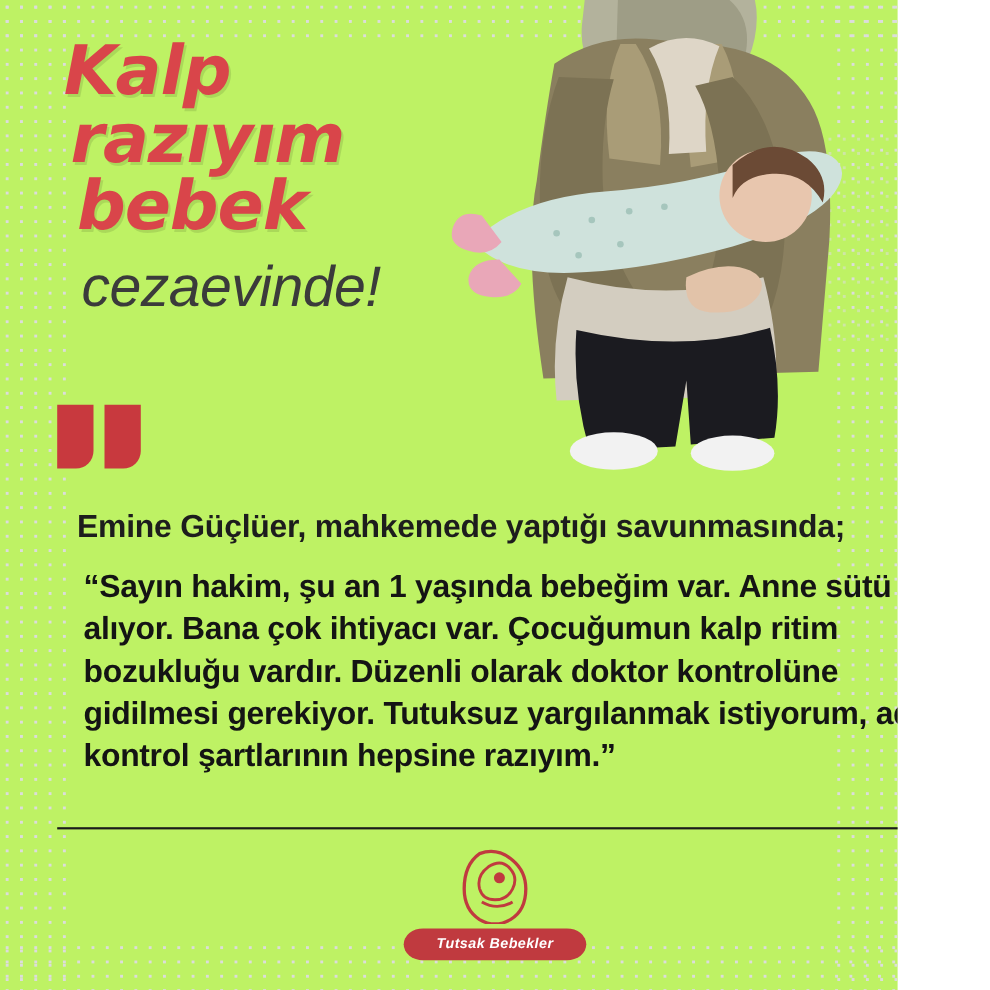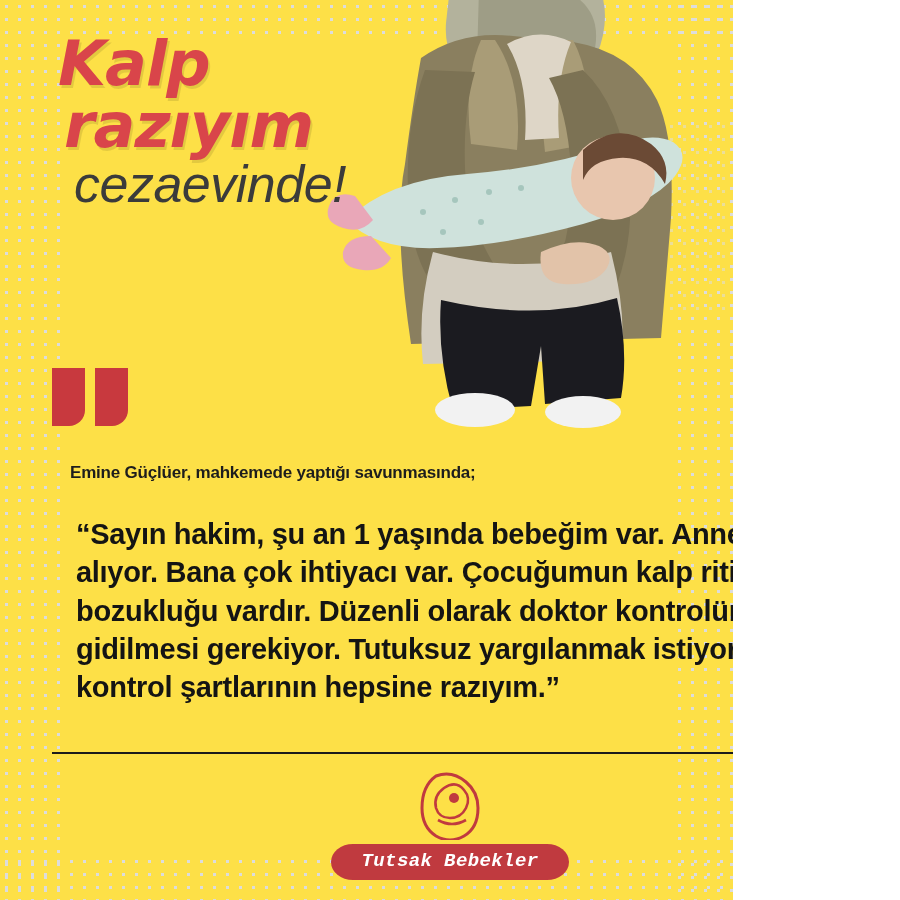--- a/index.html
+++ b/index.html
@@ -9,23 +9,23 @@
   body {
     width: 900px;
     height: 900px;
     font-family: "Liberation Sans", sans-serif;
     background: #ffffff;
     overflow: hidden;
   }
 
   #poster {
     position: relative;
-    width: 733px;
+    width: 816px;
     height: 900px;
-    background: #fde047;
+    background: #bef264;
     overflow: hidden;
   }
 
   
   .dots {
     position: absolute;
     background-image: radial-gradient(#dcdcdc 1.6px, transparent 1.7px);
     background-size: 13px 13px;
     pointer-events: none;
   }
@@ -81,21 +81,21 @@
   }
   .head-line.l2 { margin-left: 6px; }
   .head-line.l3 { margin-left: 12px; }
   .head-sub {
     font-family: "Liberation Sans", sans-serif;
     font-weight: normal;
     font-style: italic;
     color: #3b3b3b;
     font-size: 52px;
     line-height: 1;
-    margin: 3px 0 0 16px;
+    margin: 18px 0 0 16px;
     letter-spacing: -0.5px;
   }
 
   
   .quote-mark {
     position: absolute;
     left: 52px;
     top: 368px;
     display: flex;
     gap: 10px;
@@ -106,21 +106,21 @@
     background: #c8393e;
     border-radius: 0 0 16px 0;
   }
 
   
   .attrib {
     position: absolute;
     left: 70px;
     top: 463px;
     width: 780px;
-    font-size: 17px;
+    font-size: 29px;
     font-weight: bold;
     color: #1d1d1d;
     letter-spacing: -0.2px;
   }
 
   
   .quote-wrap {
     position: absolute;
     left: 52px;
     top: 515px;
@@ -164,24 +164,24 @@
   }
   .footer-mark {
     width: 72px;
     height: 72px;
     display: block;
   }
   .footer-ribbon {
     margin-top: 4px;
     background: #c03a3f;
     color: #ffffff;
-    font-family: Liberation Mono, monospace;
+    font-family: Liberation Sans, sans-serif;
     font-style: italic;
     font-weight: bold;
-    font-size: 19px;
+    font-size: 13px;
     padding: 6px 30px 8px 30px;
     border-radius: 22px / 18px;
     letter-spacing: 0.4px;
   }
 </style>
 </head>
 <body>
 
 <div id="poster">
 
@@ -230,20 +230,21 @@
       <path d="M72 196 q-20 -6 -26 10 q-6 16 14 22 q18 6 30 -8 z" fill="#e9a7b8"></path>
       <path d="M88 236 q-24 0 -28 16 q-2 16 20 18 q20 2 28 -12 z" fill="#e9a7b8"></path>
 
       <path d="M258 252 q34 -16 58 -6 q16 8 8 22 q-12 18 -44 16 q-26 -2 -22 -32 z" fill="#e2c3a9"></path>
     </svg>
   </div>
 
   <div class="headline">
     <div class="head-line l1">Kalp</div>
     <div class="head-line l2">razıyım</div>
+    <div class="head-line l3">bebek</div>
     <div class="head-sub">cezaevinde!</div>
   </div>
 
   <div class="quote-mark">
     <div class="qm"></div>
     <div class="qm"></div>
   </div>
 
   <div class="attrib">Emine Güçlüer, mahkemede yaptığı savunmasında;</div>
 

